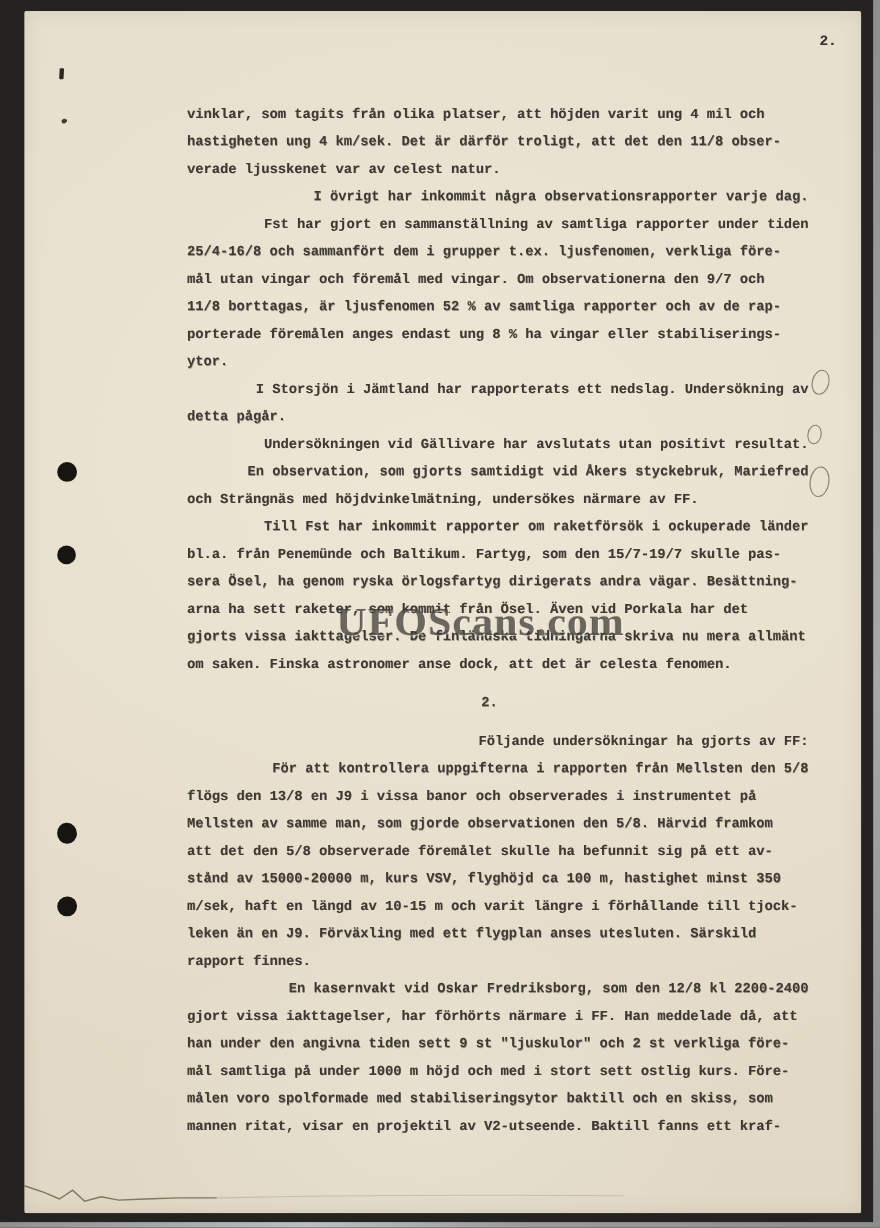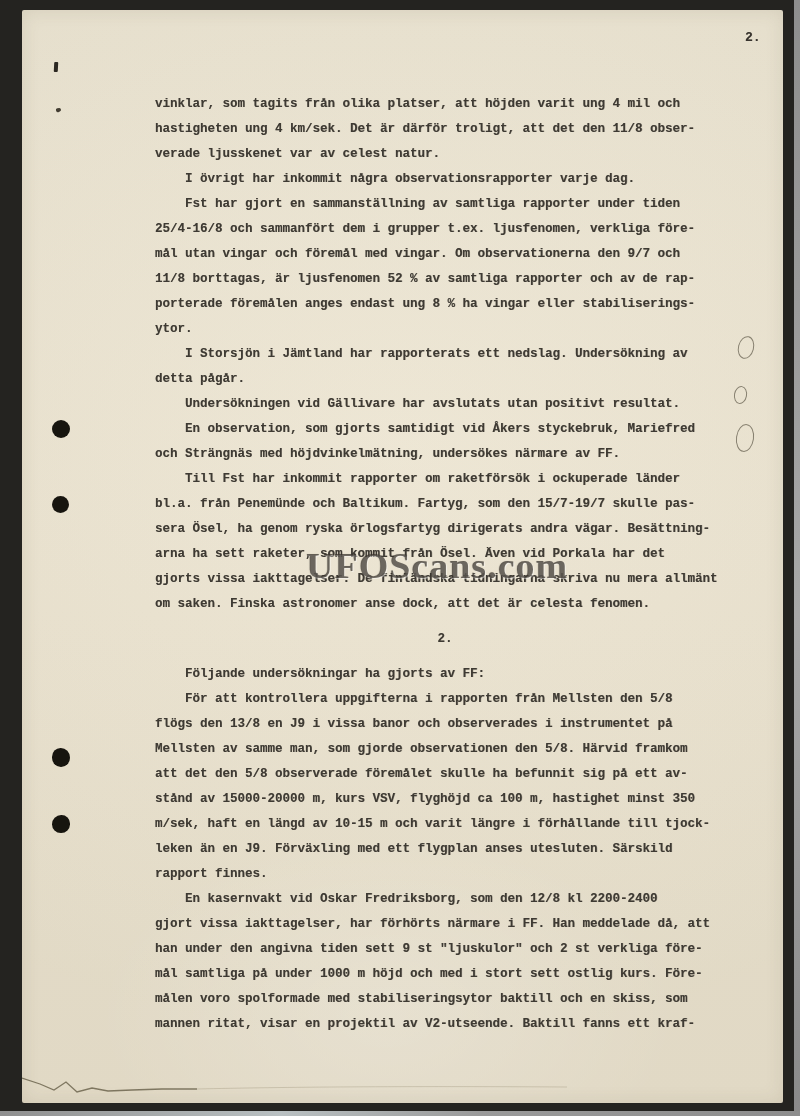--- a/index.html
+++ b/index.html
@@ -37,22 +37,22 @@
     text-shadow:0.3px 0.3px 0 rgba(56,52,46,0.45);
   }
   .doc-body{
     position:absolute;left:133px;top:82px;width:580px;
     font-size:12.5px;font-weight:700;line-height:25px;
     color:#3e3a33;
     text-shadow:0.35px 0.35px 0 rgba(62,58,51,0.45);
     white-space:pre;
   }
   .para{margin:0;}
-  .line{height:25px;}
-  .line.indent{padding-left:30px;}
+  .line{height:25px;margin-left:15px;}
+  .line.indent{padding-left:30px;text-align:right;}
   .heading{
     text-align:center;height:25px;margin:10px 0;
     font-weight:700;
   }
   .punch-hole{
     position:absolute;left:30px;width:18px;height:18px;border-radius:50%;
     background:#17150f;
   }
   .hole-1{top:410px;}
   .hole-2{top:486px;width:17px;height:17px;}

